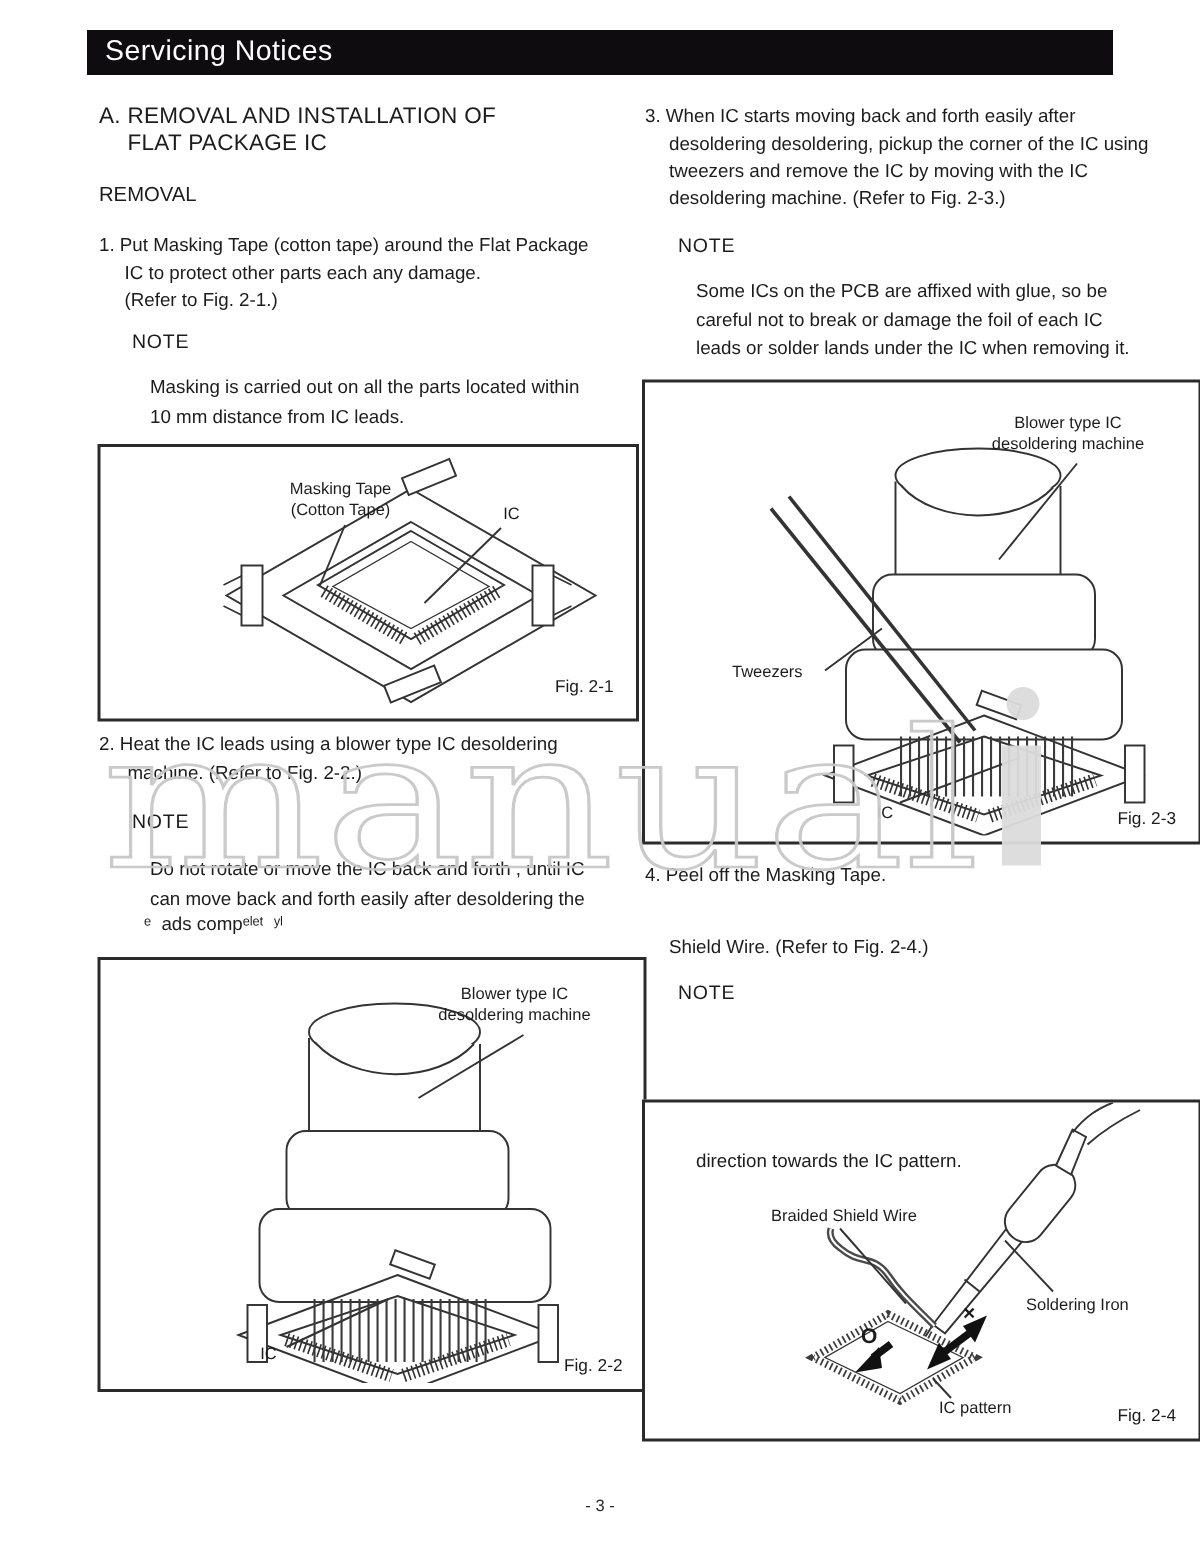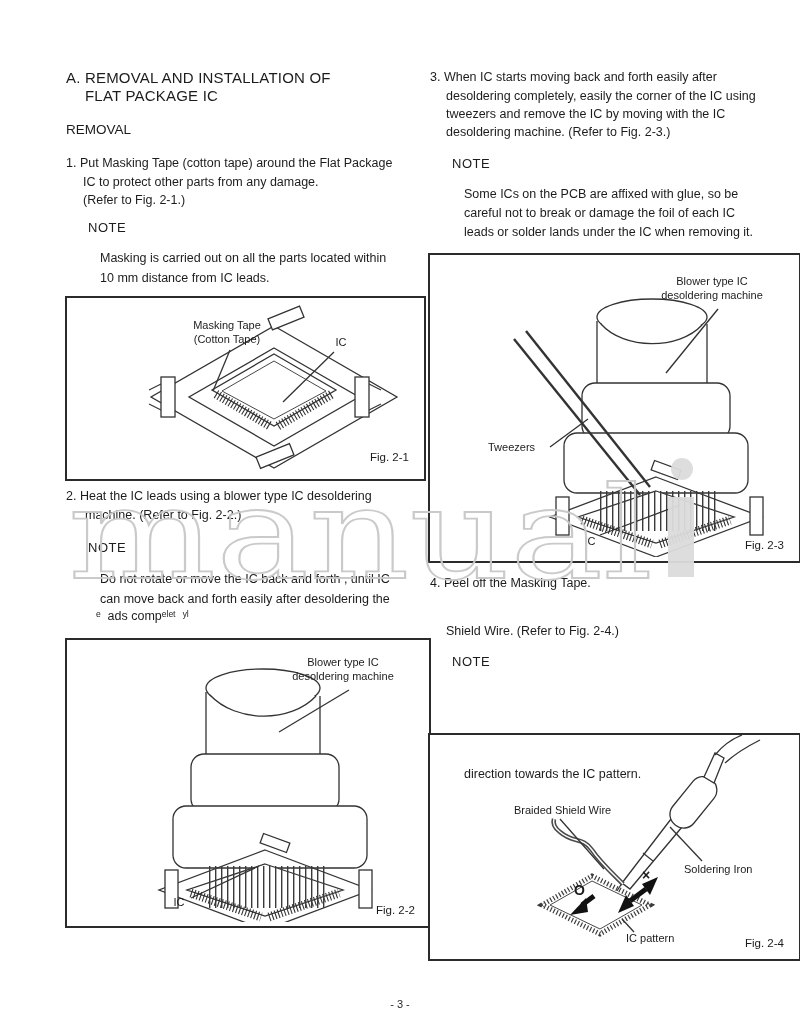--- a/index.html
+++ b/index.html
@@ -19,27 +19,30 @@
   svg text.sym{font-weight:bold;font-size:14px;}
   .wm{position:absolute;z-index:5;pointer-events:none;opacity:.95;}
   .footer{position:absolute;left:0;top:998px;width:800px;text-align:center;
           font-size:11px;color:#2a2a2a;z-index:2;}
 </style>
 </head>
 <body>
 
 <div class="page">
 
+  <div class="headerbar" style="background:#0e0c0f;">
+    <span class="title">Servicing Notices</span>
+  </div>
 
   <div class="t h1" style="left:66px;top:70px;">A. REMOVAL AND INSTALLATION OF</div>
   <div class="t h1" style="left:85px;top:88px;">FLAT PACKAGE IC</div>
   <div class="t sub" style="left:66px;top:122px;">REMOVAL</div>
 
   <div class="t" style="left:66px;top:156px;">1. Put Masking Tape (cotton tape) around the Flat Package</div>
-  <div class="t" style="left:83px;top:175px;">IC to protect other parts from any damage.</div>
+  <div class="t" style="left:83px;top:175px;">IC to protect other parts each any damage.</div>
   <div class="t" style="left:83px;top:193px;">(Refer to Fig. 2-1.)</div>
 
   <div class="t note" style="left:88px;top:220px;">NOTE</div>
   <div class="t" style="left:100px;top:251px;">Masking is carried out on all the parts located within</div>
   <div class="t" style="left:100px;top:271px;">10 mm distance from IC leads.</div>
 
   <div class="figbox" style="left:65px;top:296px;width:313px;height:181px;">
     <svg width="309" height="177" viewBox="0 0 309 177">
       <g fill="none" stroke="#333" stroke-width="1.3">
 
@@ -102,21 +105,21 @@
         <line x1="80" y1="258" x2="148" y2="226"></line>
       </g>
       <text x="232" y="26" text-anchor="middle">Blower type IC</text>
       <text x="232" y="40" text-anchor="middle">desoldering machine</text>
       <text x="68" y="266" text-anchor="middle">IC</text>
       <text x="304" y="274" text-anchor="end" class="cap">Fig. 2-2</text>
     </svg>
   </div>
 
   <div class="t" style="left:430px;top:70px;">3. When IC starts moving back and forth easily after</div>
-  <div class="t" style="left:446px;top:89px;">desoldering completely, easily the corner of the IC using</div>
+  <div class="t" style="left:446px;top:89px;">desoldering desoldering, pickup the corner of the IC using</div>
   <div class="t" style="left:446px;top:107px;">tweezers and remove the IC by moving with the IC</div>
   <div class="t" style="left:446px;top:125px;">desoldering machine. (Refer to Fig. 2-3.)</div>
 
   <div class="t note" style="left:452px;top:156px;">NOTE</div>
   <div class="t" style="left:464px;top:187px;">Some ICs on the PCB are affixed with glue, so be</div>
   <div class="t" style="left:464px;top:225px;">leads or solder lands under the IC when removing it.</div>
   <div class="t" style="left:464px;top:206px;">careful not to break or damage the foil of each IC</div>
 
   <div class="figbox" style="left:428px;top:253px;width:325px;height:306px;">
     <svg width="321" height="302" viewBox="0 0 321 302">

